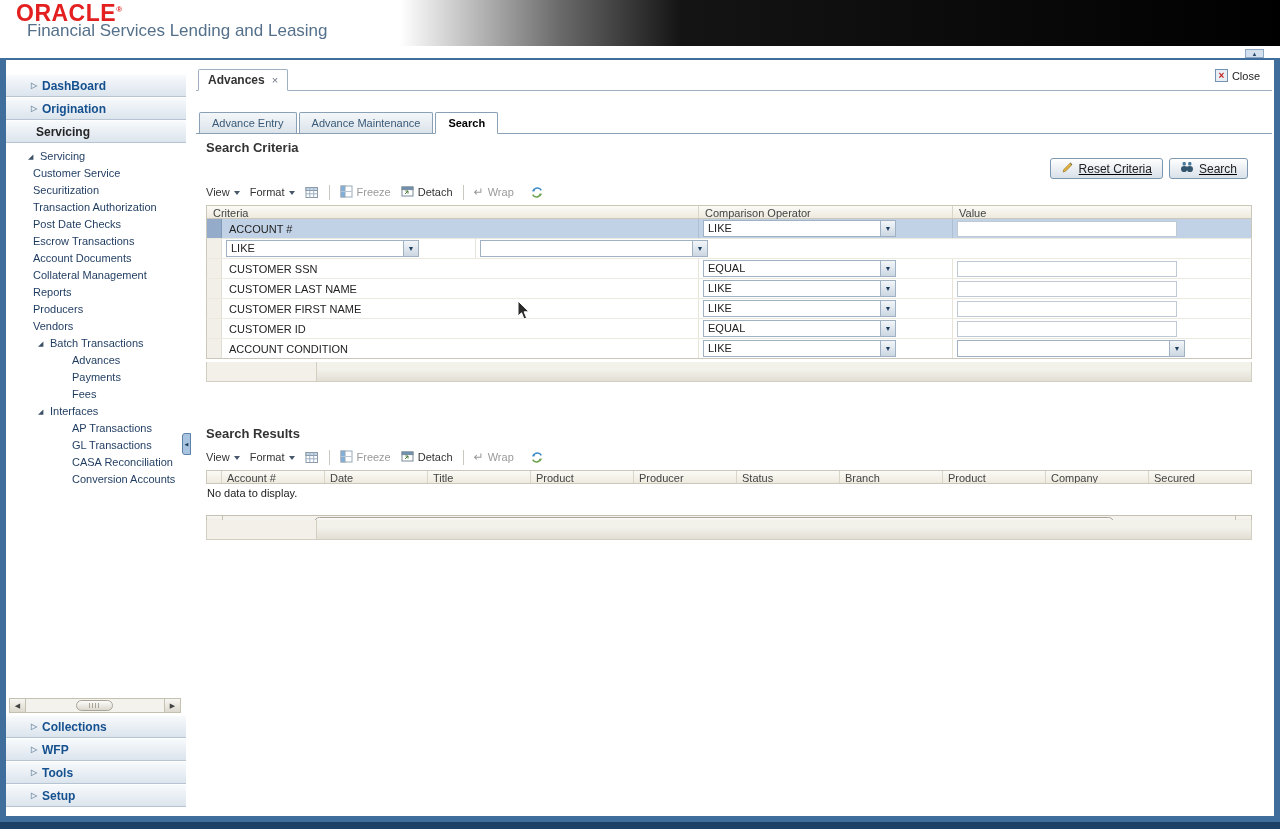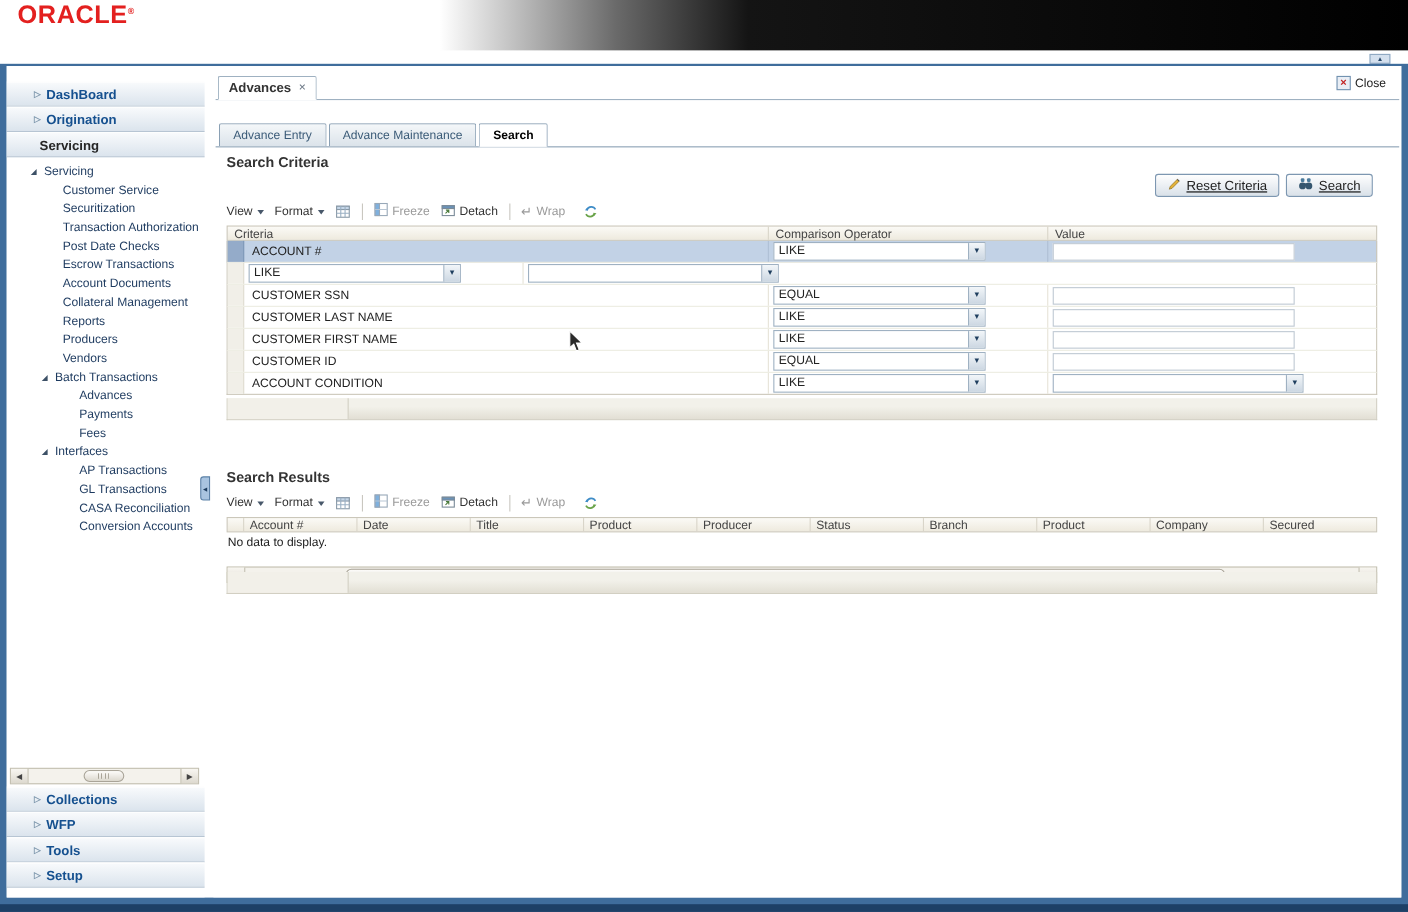--- a/index.html
+++ b/index.html
@@ -37,21 +37,21 @@
   .acc .acc-lbl { margin-left:36px; }
   .acc.acc-active { color:#262626; }
   .acc-top { position:absolute; top:14px; left:0; right:0; }
   .acc-bottom { position:absolute; top:655px; left:0; right:0; }
 
   .tree { position:absolute; top:88px; left:0; right:0; height:545px; overflow:hidden; }
   .tn { height:16px; line-height:16px; margin-bottom:1px; white-space:nowrap; font-size:11px; color:#1d3a5f; position:relative; cursor:pointer; }
   .tn .exp { position:absolute; font-size:7px; color:#3c5066; top:1px; }
   .tn0 .exp { left:22px; } .tn0 .lbl { margin-left:34px; }
   .tn2 .exp { left:32px; } .tn2 .lbl { margin-left:44px; }
-  .leaf1 { padding-left:51px; }
+  .leaf1 { padding-left:27px; }
   .leaf2 { padding-left:66px; }
 
   .hscroll { display:flex; align-items:stretch; height:15px; border:1px solid #c4c0b2; background:#f4f2ec; }
   .hs-btn { width:16px; display:flex; align-items:center; justify-content:center; font-size:7px; color:#434343;
     background:linear-gradient(#f8f6f1,#ddd9cf); cursor:pointer; }
   .hs-btn.l { border-right:1px solid #c4c0b2; } .hs-btn.r { border-left:1px solid #c4c0b2; }
   .hs-track { flex:1; position:relative; }
   .hs-thumb { position:absolute; top:1px; bottom:1px; background:linear-gradient(#fdfcfa,#dcd8ce); border:1px solid #a9a498;
     border-radius:6px; display:flex; align-items:center; justify-content:center; cursor:pointer; }
   .hs-grip { width:10px; height:5px; background:repeating-linear-gradient(90deg,#a9a498 0 1px,transparent 1px 3px); }
@@ -134,20 +134,21 @@
   .rtable .hscroll { width:1046px; margin-top:1px; }
   .rtable .hs-thumb { left:9%; width:79%; }
 
   .cursor { position:absolute; left:517px; top:300px; z-index:99; pointer-events:none; }
 </style>
 </head>
 <body>
 
 <div class="header">
   <div class="logo"><span>ORACLE</span><span class="reg">®</span></div>
+  <div class="app-title">Financial Services Lending and Leasing</div>
 </div>
 
 <div class="top-strip">
   <div class="collapse-btn">
       <span>▲</span>
     </div>
 </div>
 
 <div class="frame">
   <div class="frame-inner">

